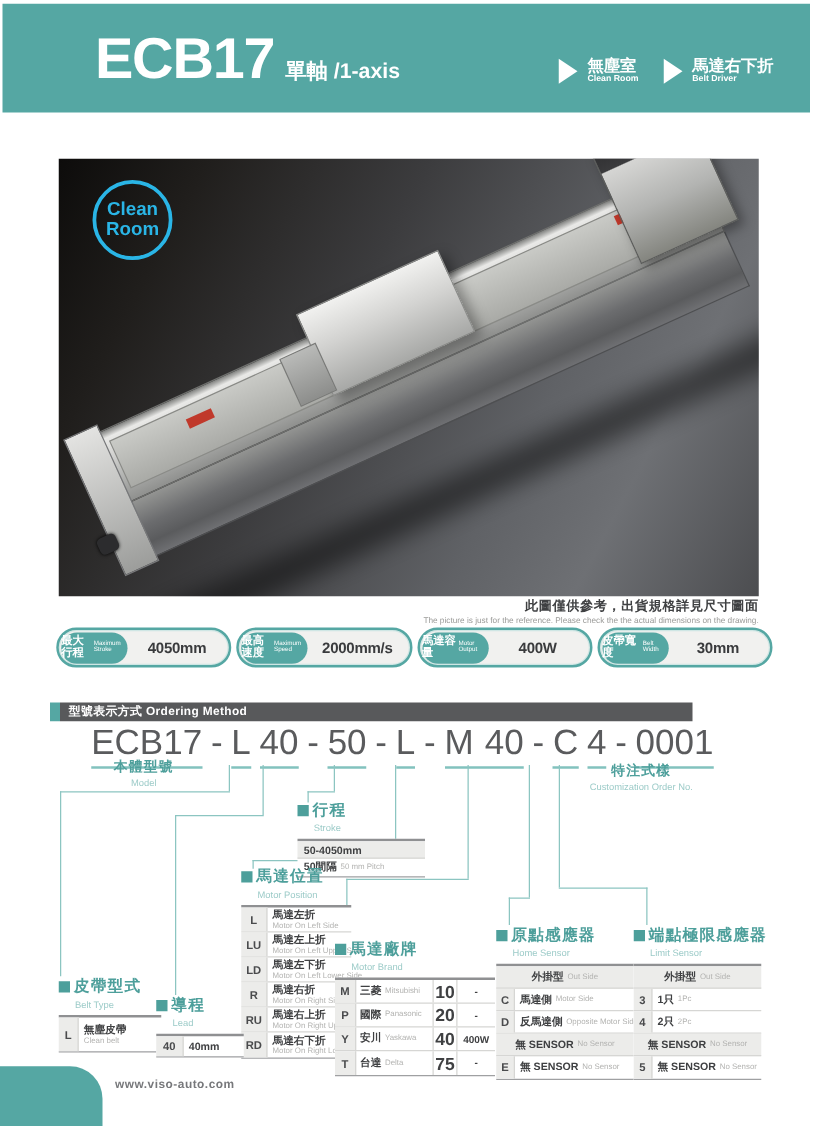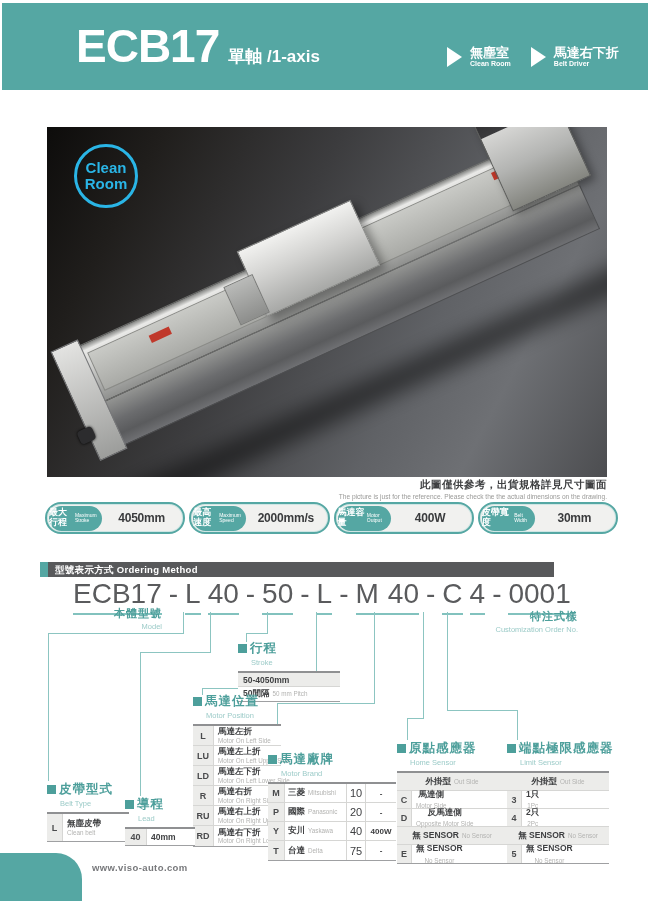--- a/index.html
+++ b/index.html
@@ -52,21 +52,21 @@
   .section .sq-big { width:8px; background:#55a7a3; }
   .section .bar { flex:1; background:#58595b; color:#fff; font-size:9.5px; font-weight:bold; line-height:15px; padding-left:7px; letter-spacing:.3px; }
 
   .code { position:absolute; left:73px; top:578px; display:flex; gap:7px; align-items:flex-start;
           font-size:28px; color:#5a5b5d; }
   .code .u { border-bottom:2px solid #82c2be; padding-bottom:3px; }
   .code .ug { display:inline-flex; gap:9px; border-bottom:2px solid #82c2be; padding-bottom:3px; }
 
   .line { position:absolute; background:#8cc5c1; }
 
-  .lbl-center { position:absolute; text-align:right; }
+  .lbl-center { position:absolute; text-align:center; }
   .lbl-center .cn { font-size:11px; font-weight:bold; color:#4d9f9b; letter-spacing:1px; }
   .lbl-center .en { font-size:7.5px; color:#9ccbc8; margin-top:1px; }
 
   .grp { position:absolute; }
   .grp-label { display:flex; align-items:center; gap:3px; }
   .sq { width:9px; height:9px; background:#4d9f9b; display:inline-block; }
   .grp-label .cn { font-size:12.5px; font-weight:bold; color:#4d9f9b; letter-spacing:1px; }
   .grp-en { font-size:7.5px; color:#9ccbc8; margin:1px 0 4px 13px; }
 
   .tbl { border-top:2px solid #8f9092; border-bottom:1px solid #9fa0a2; background:#fff; }
@@ -81,26 +81,26 @@
 
   
   .mp-table { width:88px; }
   .mp-table .trow { height:20px; }
   .mp-table .tcode { width:21px; font-size:9px; }
   
   .mb-table { width:128px; }
   .mb-table .trow { height:19px; }
   .mb-table .tcode { width:17px; font-size:9px; }
   .mb-table .brand { flex:1; display:flex; align-items:center; gap:3px; padding:0 3px; overflow:hidden; }
-  .mb-table .pcode { width:19px; border-left:1px solid #d6d6d4; display:flex; align-items:center; justify-content:center; font-size:11px; font-weight:normal; color:#3f4042; }
+  .mb-table .pcode { width:19px; border-left:1px solid #d6d6d4; display:flex; align-items:center; justify-content:center; font-size:14px; font-weight:bold; color:#3f4042; }
   .mb-table .pw { width:31px; border-left:1px solid #d6d6d4; display:flex; align-items:center; justify-content:center; font-size:8px; font-weight:bold; color:#3f4042; }
   
   .sn-table .trow { height:18px; }
   .sn-table .tcode { width:15px; font-size:9px; }
-  .sn-table .tdesc { flex-direction:column; align-items:center; gap:3px; }
+  .sn-table .tdesc { flex-direction:row; align-items:center; gap:3px; }
   .hs-table { width:110px; }
   .ls-table { width:102px; }
   
   .bt-table { width:82px; }
   .bt-table .trow { height:27px; }
   .bt-table .tcode { width:16px; font-size:9px; }
   .ld-table { width:70px; }
   .ld-table .trow { height:16px; }
   .ld-table .tcode { width:22px; font-size:9px; }
   .ld-table .tdesc { font-size:8.5px; font-weight:bold; color:#3f4042; }

